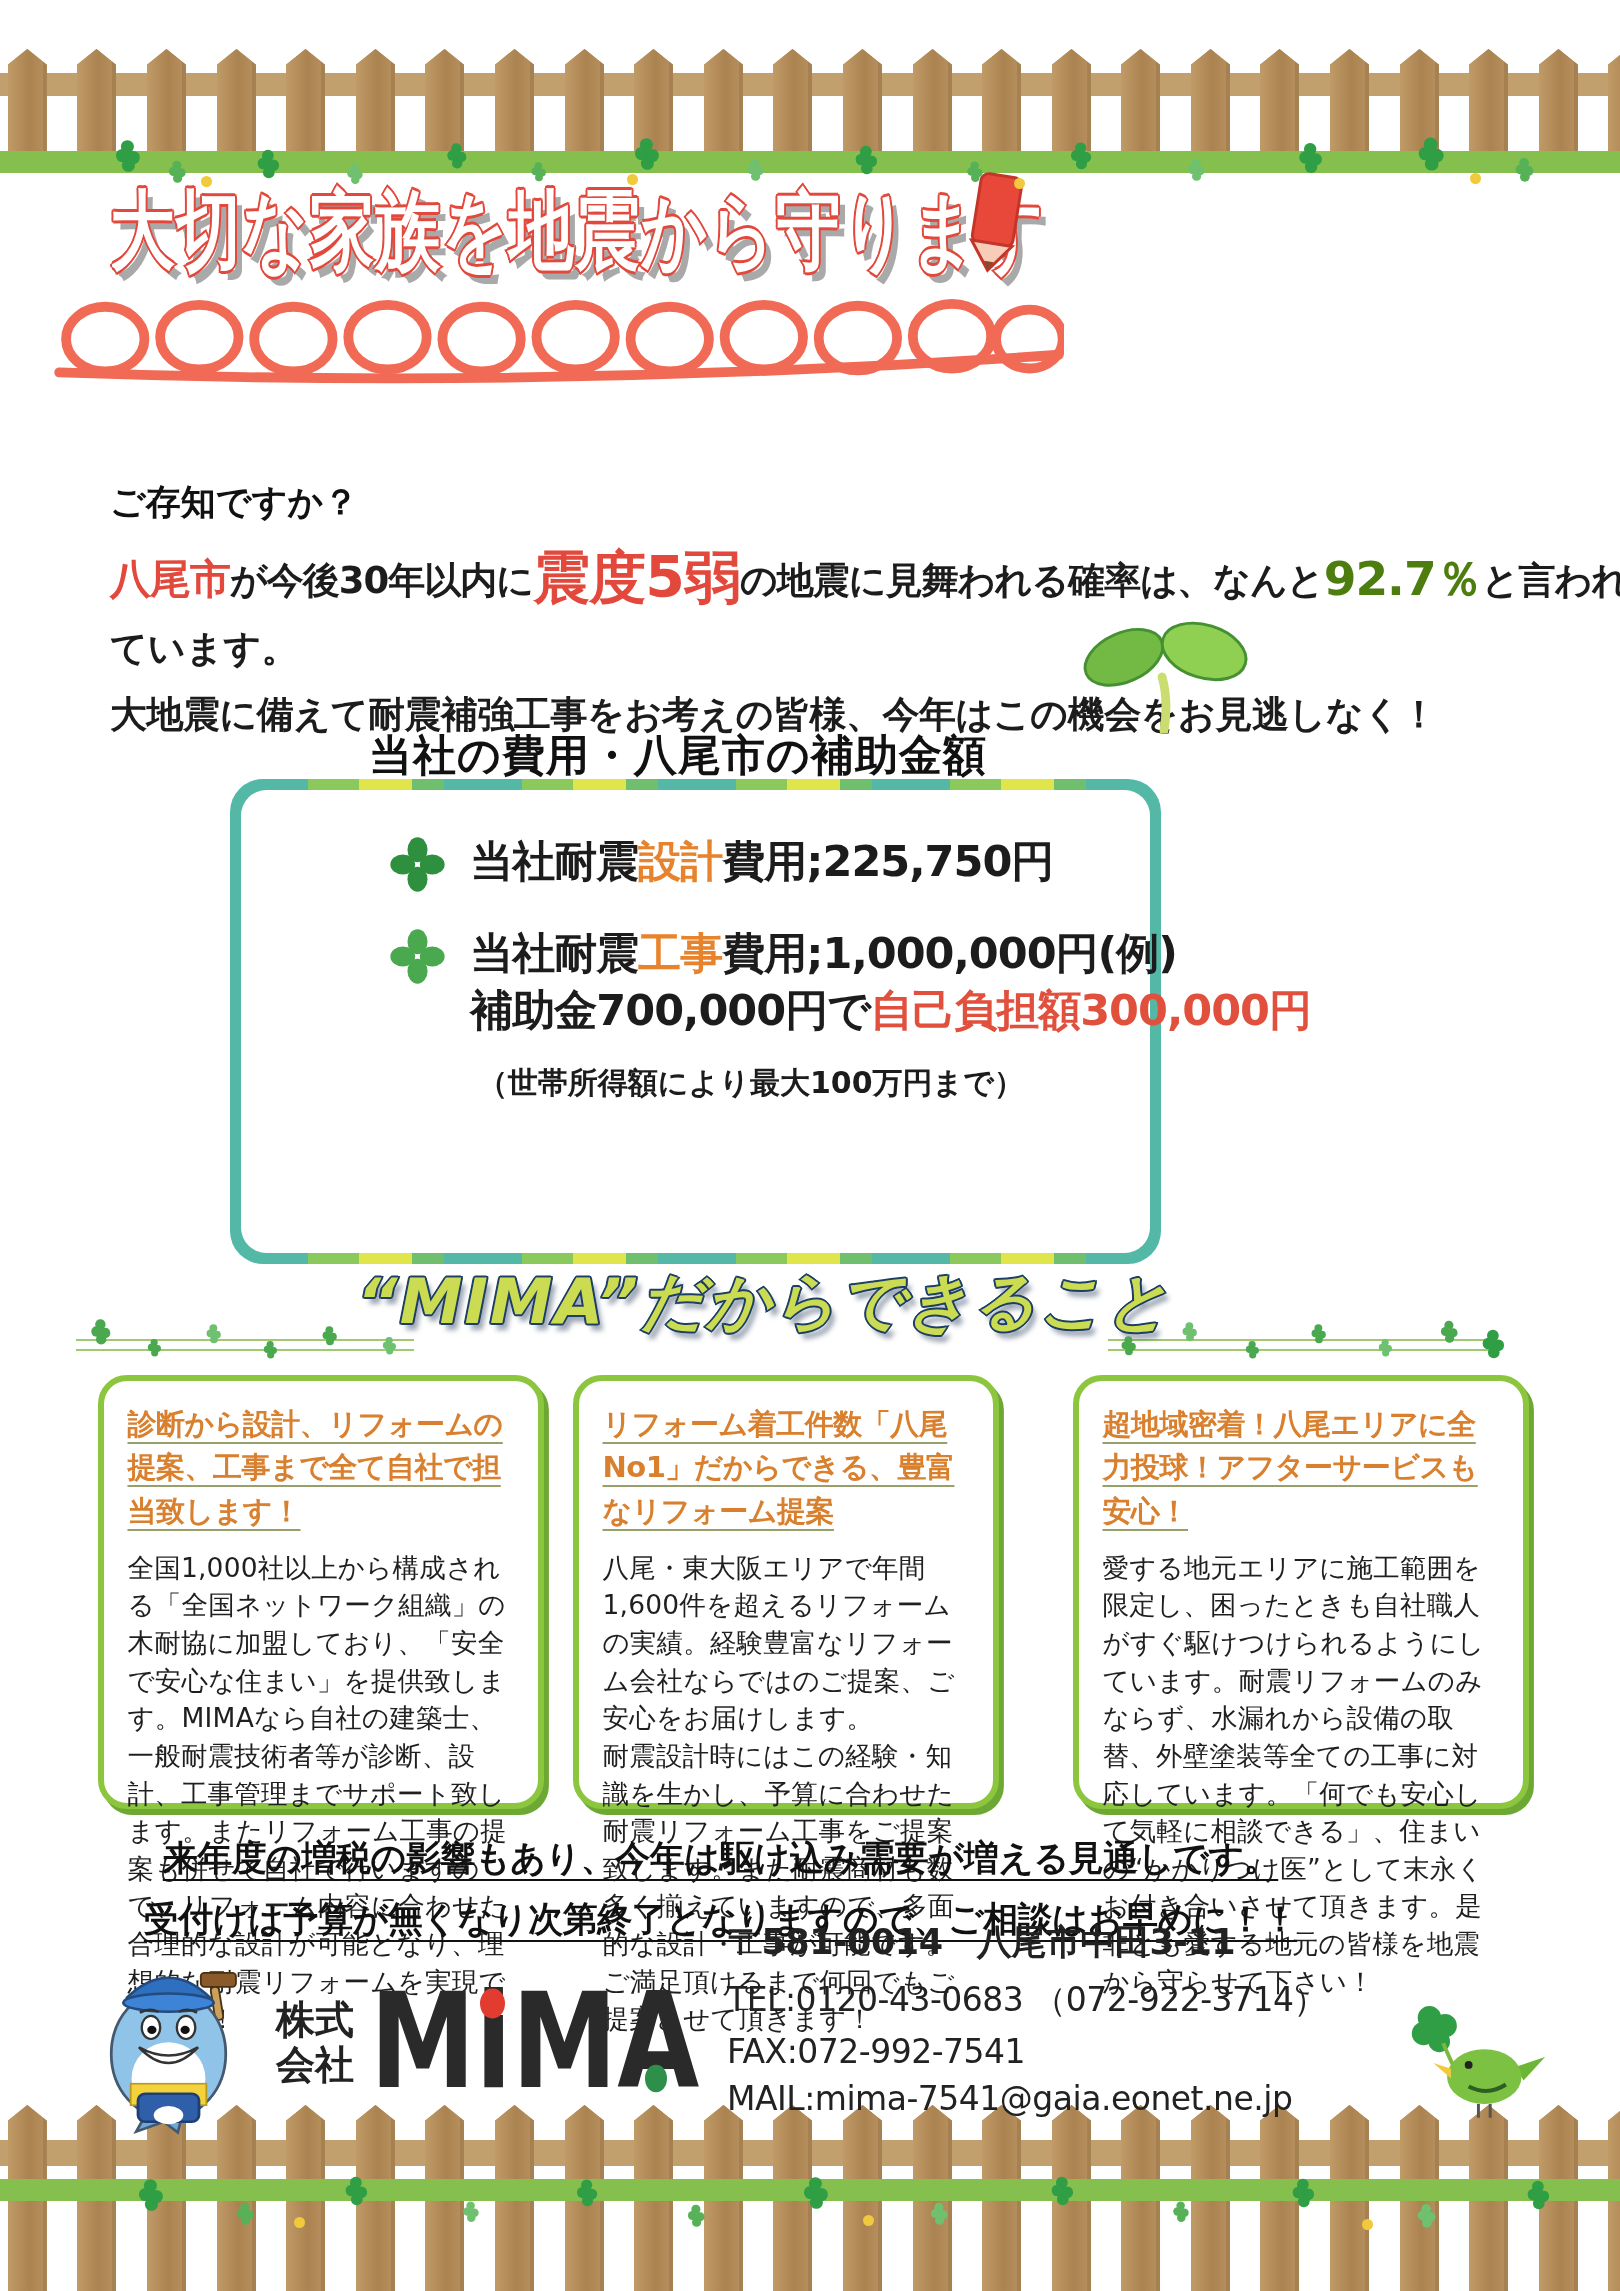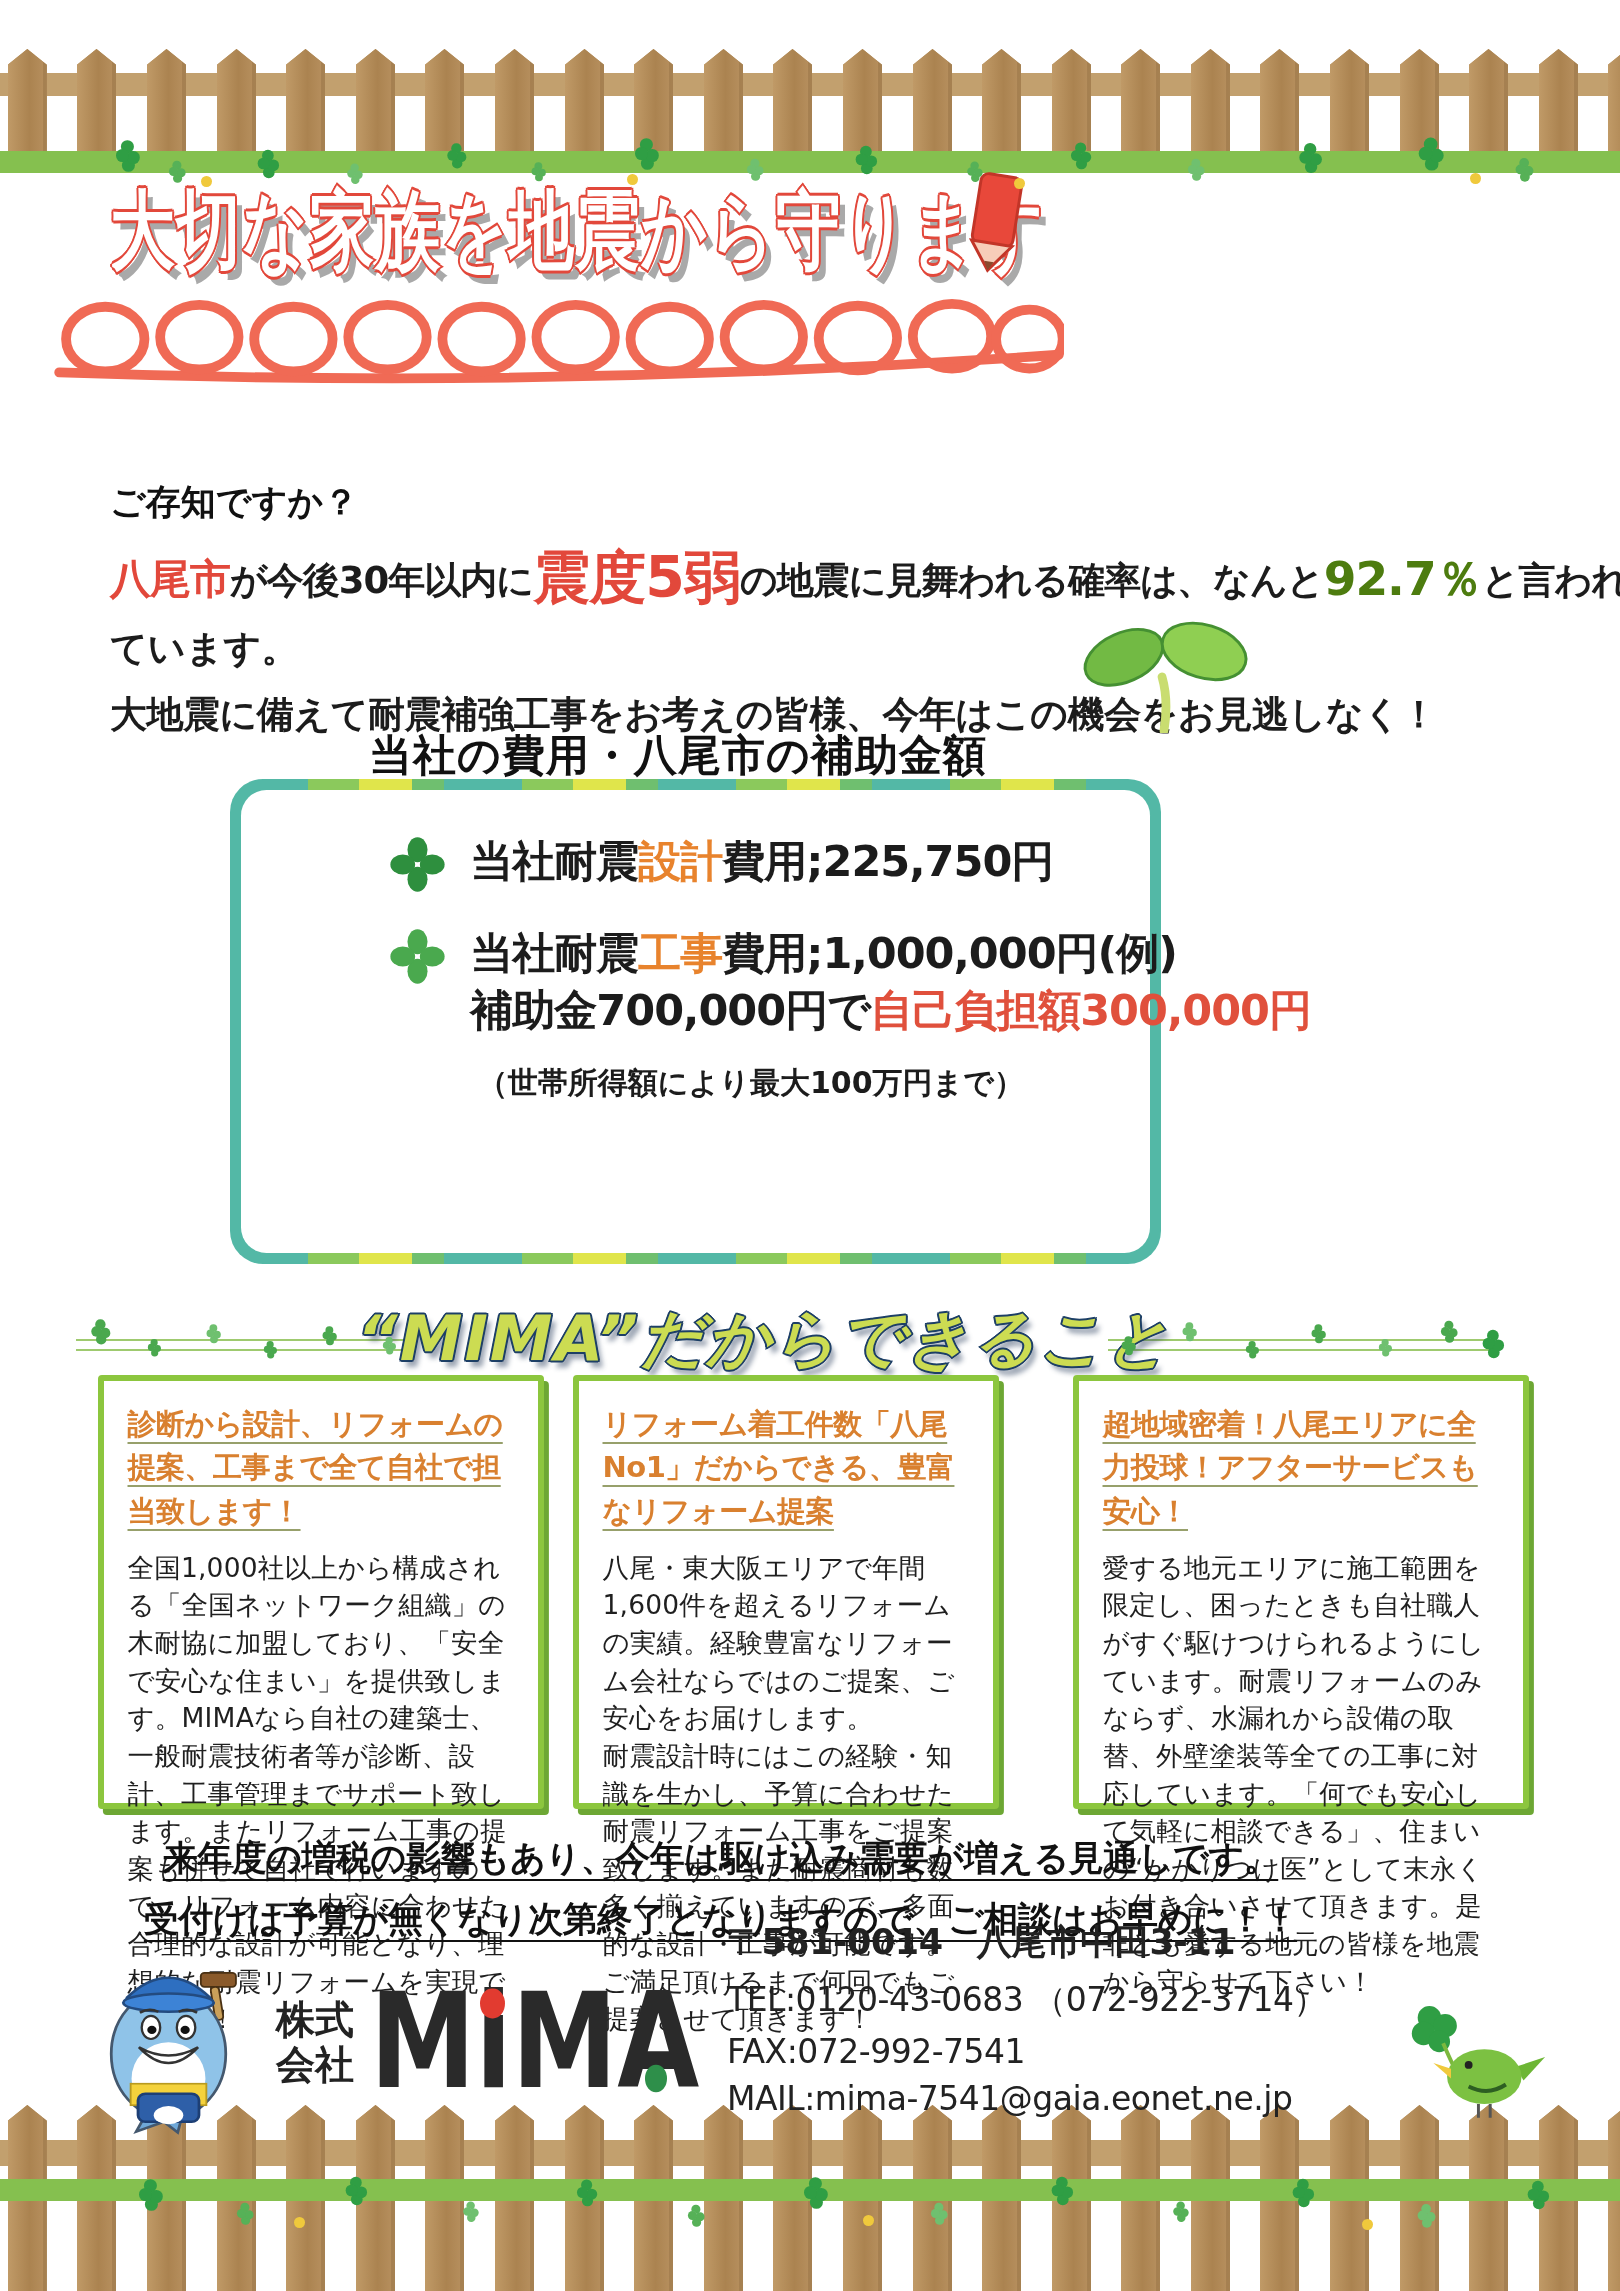--- a/index.html
+++ b/index.html
@@ -60,31 +60,31 @@
   .cost-inner{position:absolute;inset:10.8px;background:#fff;border-radius:25.5px;
      box-sizing:border-box;padding:43px 29px 0 147px;}
   .s-item{display:flex;gap:23.5px;margin-bottom:31px;}
   .s-clv{flex:none;width:59px;height:59px;margin-top:2px;}
   .s-text{font-size:43px;font-weight:bold;line-height:1.32;letter-spacing:-1px;white-space:nowrap;}
   .s-text .orange{color:#e8832d;}
   .s-text .red{color:#e0503c;}
   .s-note{font-size:30px;font-weight:bold;padding-left:90px;margin-top:-5.9px;letter-spacing:0;}
 
   
-  .mima-heading-wrap{position:absolute;left:0;top:1259px;width:1529px;text-align:center;z-index:2;margin-top:37px;}
+  .mima-heading-wrap{position:absolute;left:0;top:1259px;width:1529px;text-align:center;z-index:2;}
   .mima-heading{display:inline-block;font-size:63px;font-weight:bold;font-style:italic;
      color:#ccdc52;-webkit-text-stroke:2.9px #1d3f66;paint-order:stroke fill;letter-spacing:2px;
      text-shadow:-2px 0 0 #1d3f66,2px 0 0 #1d3f66,0 -2px 0 #1d3f66,0 2px 0 #1d3f66,4.9px 6.9px 4.9px rgba(40,60,90,.45);}
   .garland{position:absolute;height:7.8px;z-index:1;
      border-top:2px solid #9fca6f;border-bottom:2px solid #9fca6f;}
   #garland-left{left:76px;top:1339px;width:338px;}
   #garland-right{left:1108px;top:1339px;width:384px;}
 
   .feature-box{position:absolute;top:1375px;height:434px;box-sizing:border-box;
-     background:#fff;border:6.9px solid #8cc63e;border-radius:4px;
+     background:#fff;border:6.9px solid #8cc63e;border-radius:29px;
      box-shadow:4.9px 5.9px 0 #6da734;padding:21.6px 23.5px;z-index:2;}
   #fbox-1{left:98px;width:446px;}
   #fbox-2{left:573px;width:426px;}
   #fbox-3{left:1073px;width:456px;}
   .f-header{font-size:29px;font-weight:bold;color:#d9802f;line-height:1.5;
      text-decoration:underline;text-decoration-thickness:2px;text-decoration-color:#97a06b;
      text-underline-offset:7.8px;letter-spacing:-0.5px;}
   .f-body{font-size:26.5px;color:#1f1f1f;line-height:1.42;margin-top:15.7px;
      letter-spacing:0.2px;white-space:pre-line;font-weight:500;}
 

